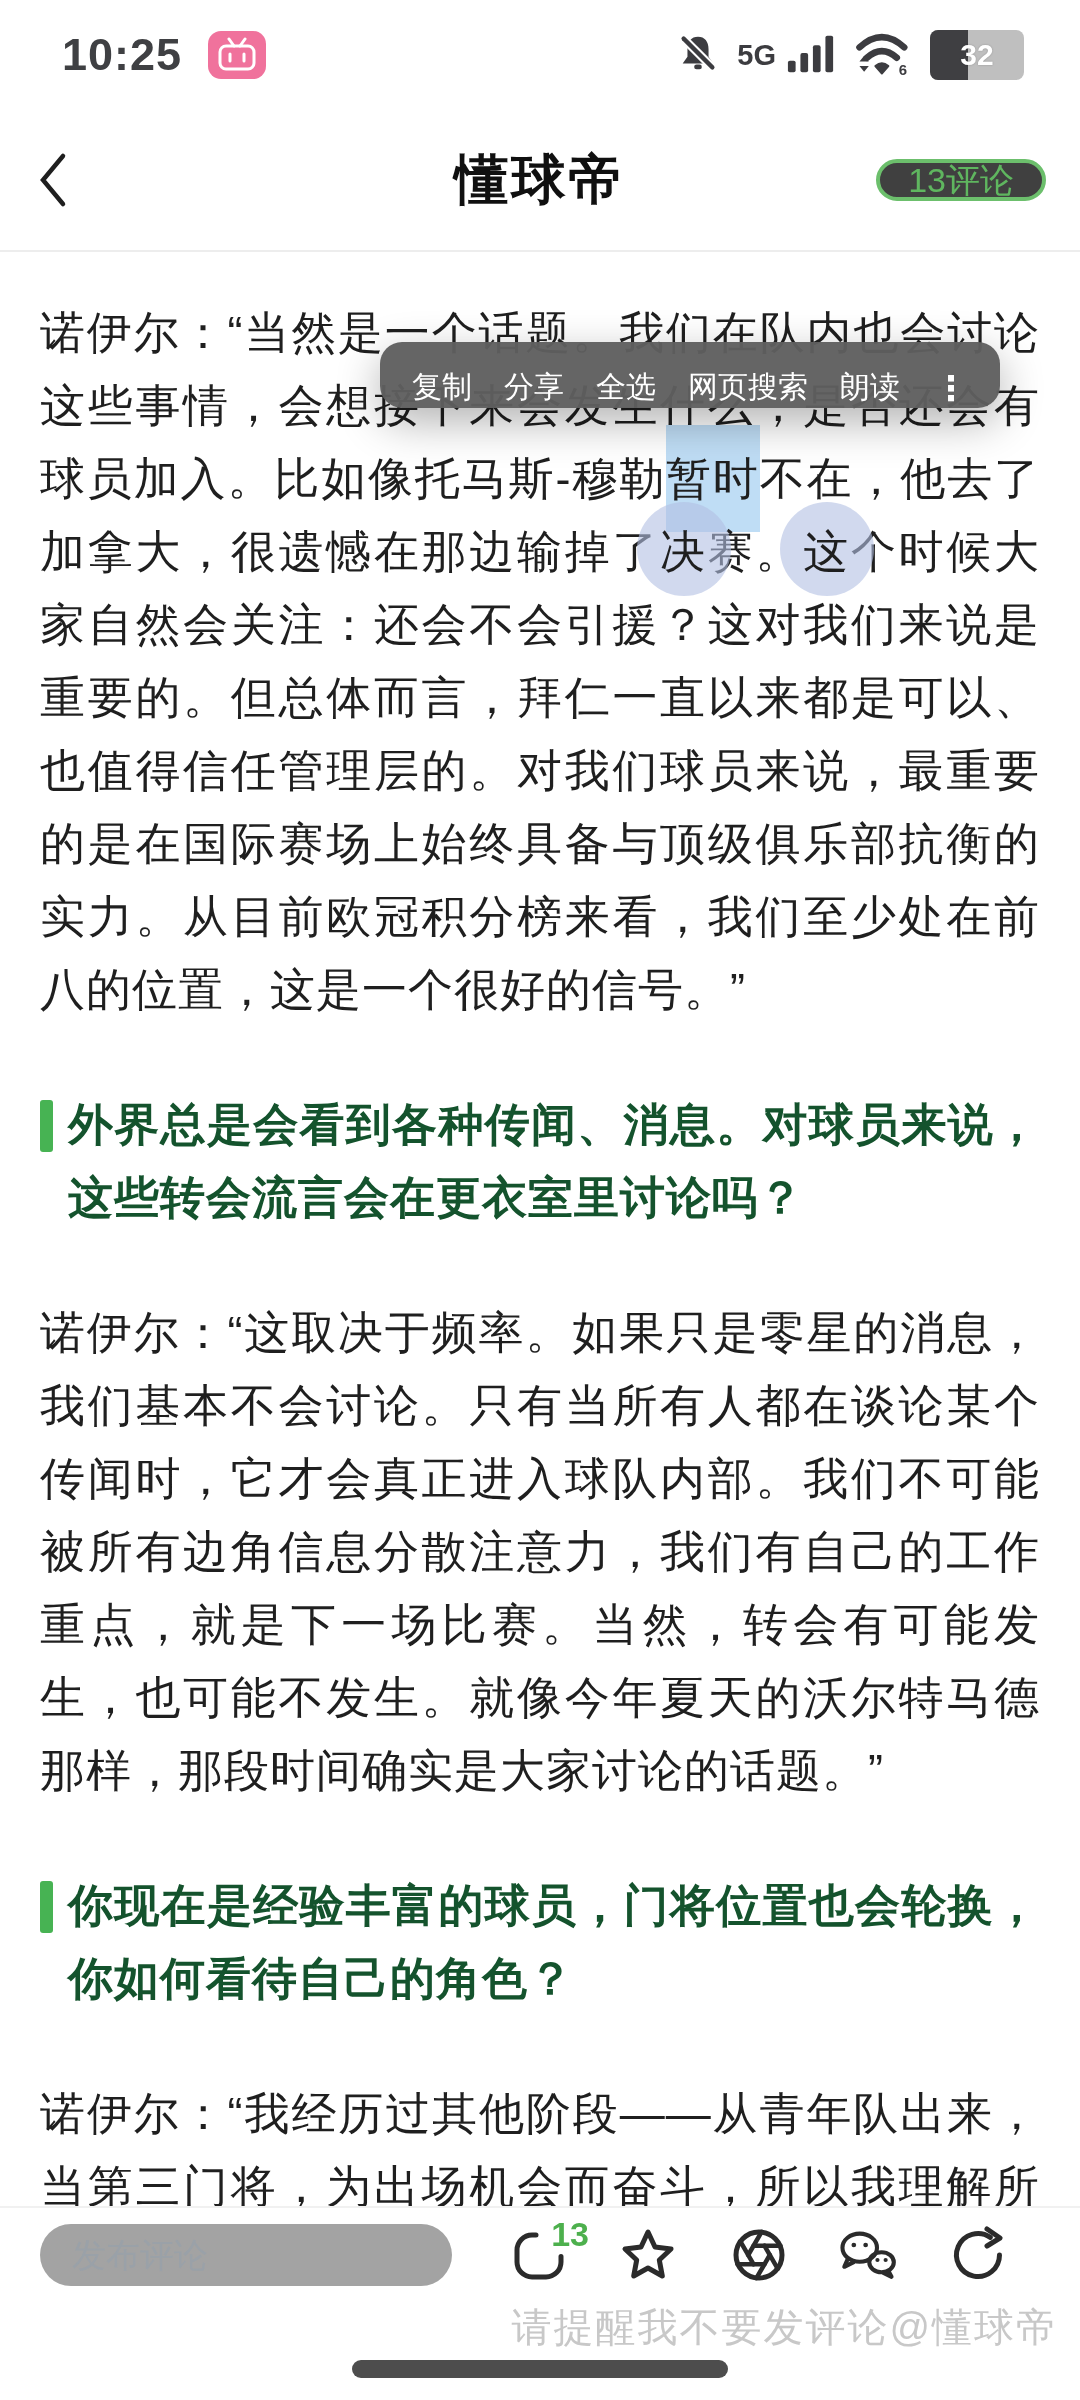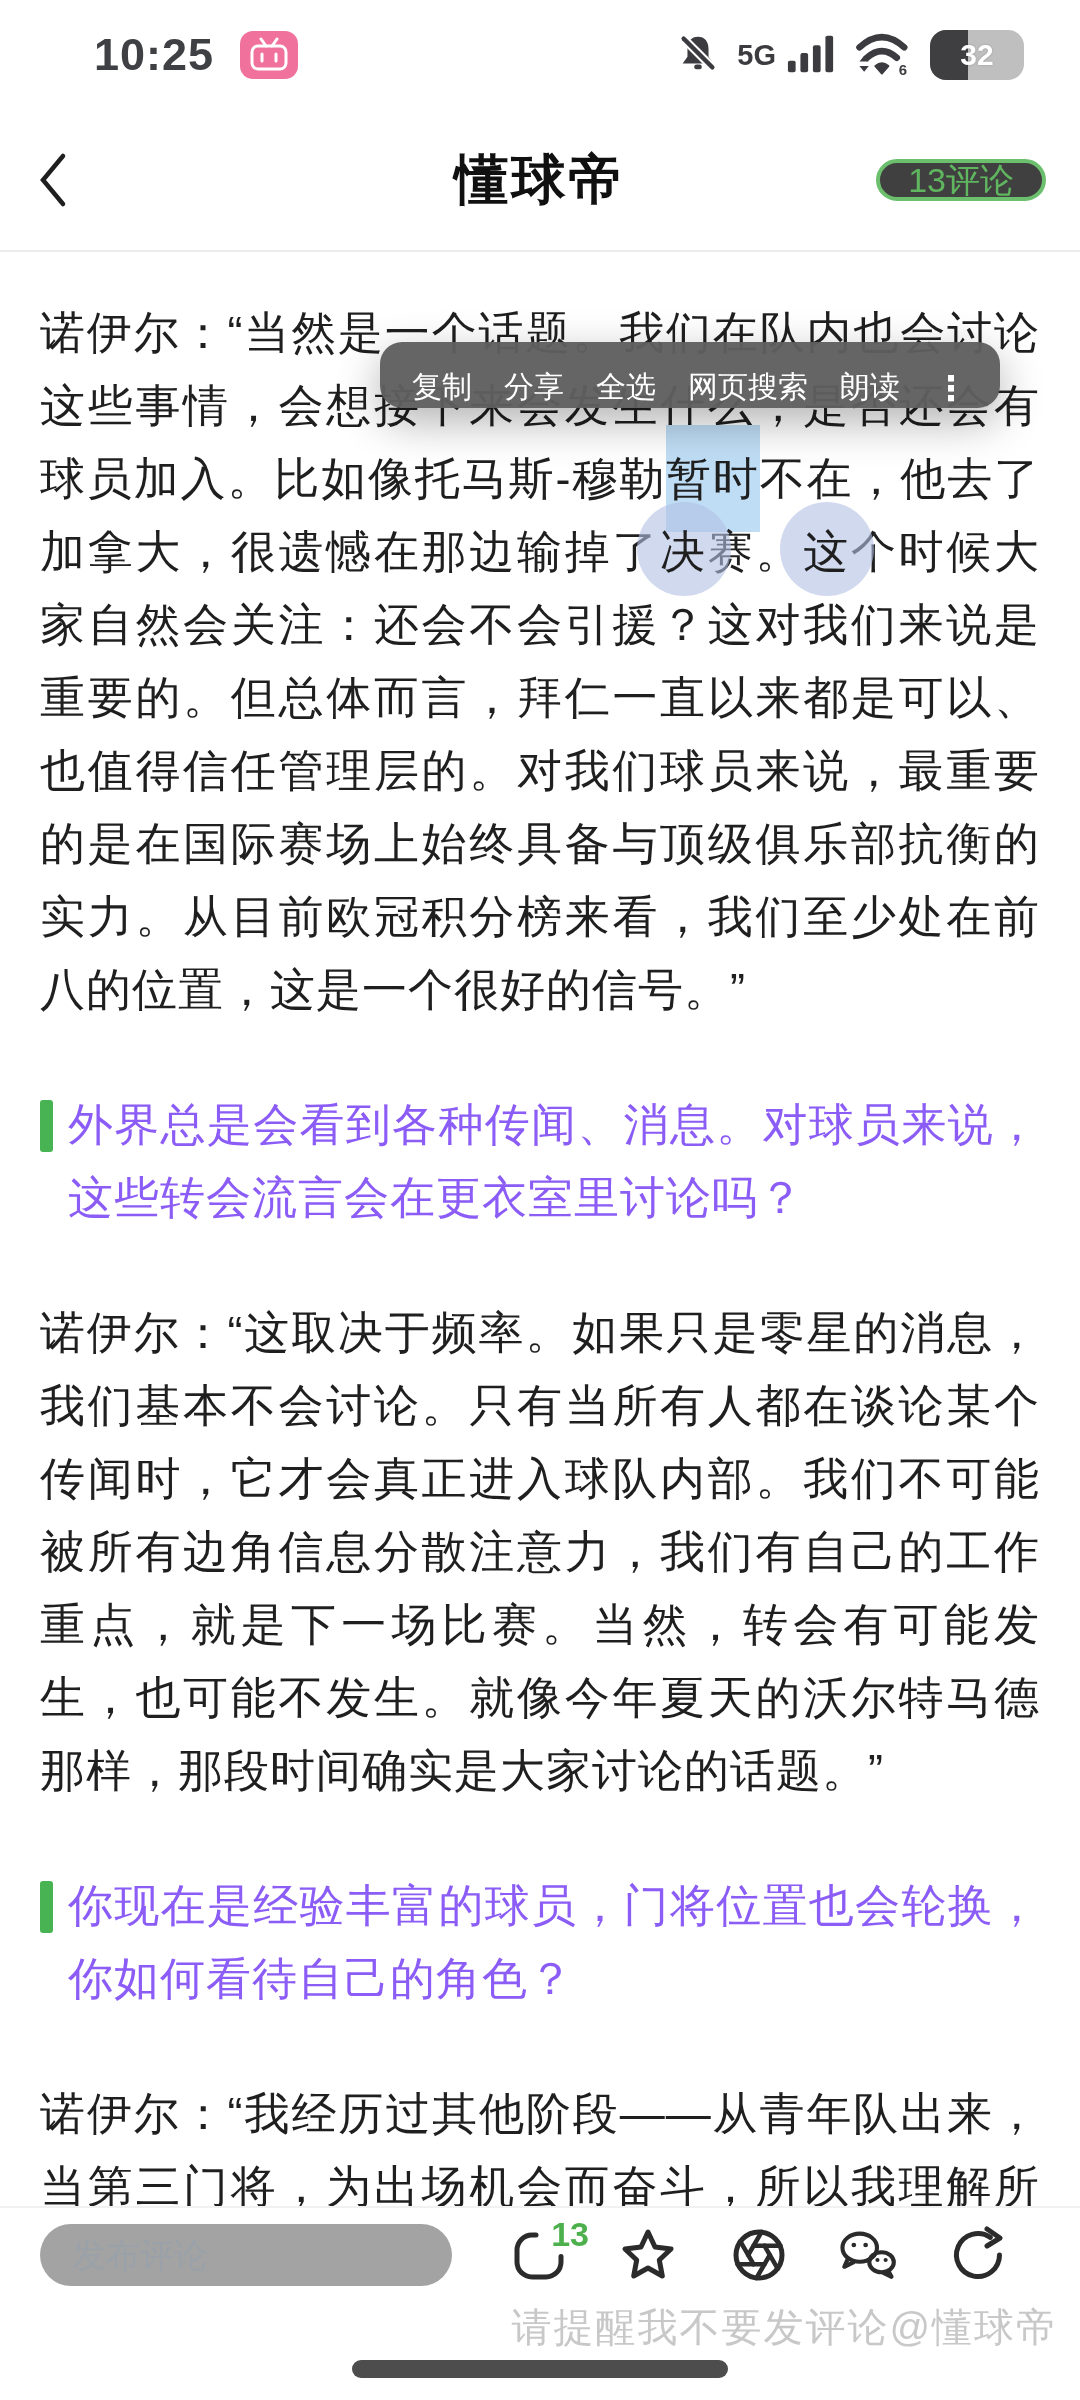--- a/index.html
+++ b/index.html
@@ -2,36 +2,36 @@
 <html><head>
 <meta charset="utf-8">
 <style>
   html,body{margin:0;padding:0;background:#fff;}
   #screen{
     position:relative;width:1080px;height:2400px;background:#ffffff;overflow:hidden;
     font-family:"Liberation Sans","DejaVu Sans",sans-serif;color:#222;
   }
   
   .statusbar{position:absolute;top:0;left:0;right:0;height:110px;display:flex;align-items:center;justify-content:space-between;padding:0 56px 0 62px;box-sizing:border-box;}
-  .sb-left{display:flex;align-items:center;gap:26px;margin-left:32px;}
+  .sb-left{display:flex;align-items:center;gap:26px;}
   .sb-time{font-size:45px;font-weight:700;color:#3f4043;letter-spacing:1px;}
   .bili-icon{width:58px;height:48px;border-radius:13px;background:#f0729c;display:flex;align-items:center;justify-content:center;}
   .sb-right{display:flex;align-items:center;gap:16px;}
   .net-label{font-size:29px;font-weight:700;color:#3c3c40;margin-right:-6px;}
-  .battery{position:relative;width:94px;height:50px;border-radius:16px;background:#bfbfbf;overflow:hidden;margin-left:6px;}
+  .battery{position:relative;width:94px;height:50px;border-radius:8px;background:#bfbfbf;overflow:hidden;margin-left:6px;}
   .battery .fill{position:absolute;left:0;top:0;bottom:0;width:40%;background:#3f3f42;}
   .battery .pct{position:absolute;inset:0;display:flex;align-items:center;justify-content:center;font-size:30px;font-weight:700;color:#fff;text-shadow:0 0 2px rgba(0,0,0,.25);}
   
   .header{position:absolute;top:110px;left:0;right:0;height:142px;display:flex;align-items:center;padding:0 34px;box-sizing:border-box;border-bottom:2px solid #ededed;background:#fff;gap:48px;}
   .page-title{position:absolute;left:50%;transform:translateX(-50%);font-size:54px;font-weight:900;color:#101010;letter-spacing:3px;}
   .comments-btn{margin-left:auto;border:4px solid #6cbf6c;color:#5fb65f;background:#404040;border-radius:44px;padding:0 28px;font-size:34px;line-height:1;font-weight:400;}
   
   .article{position:absolute;top:252px;left:0;right:0;bottom:0;padding:44px 40px 0;box-sizing:border-box;font-size:45px;line-height:73px;letter-spacing:1px;color:#1f1f1f;text-align:justify;}
   .article p{margin:0 0 62px;}
-  .article .qhead{margin:15px 0 62px;font-weight:400;color:#8b5cf6;position:relative;padding-left:28px;}
+  .article .qhead{margin:15px 0 62px;font-weight:700;color:#14532d;position:relative;padding-left:28px;}
   .article .qhead::before{content:"";position:absolute;left:0;top:12px;width:13px;height:52px;border-radius:3px;background:#47b353;}
   .seg-highlight{background:#bfddf5;padding:28px 0;}
   .seg-handle{position:relative;z-index:0;}
   .seg-handle::before{content:"";position:absolute;width:94px;height:94px;border-radius:50%;background:rgba(178,192,226,0.60);left:50%;top:46%;transform:translate(-50%,-50%);z-index:-1;}
   
   .sel-popup{position:absolute;left:380px;top:342px;height:66px;display:flex;align-items:flex-end;gap:32px;padding:0 32px;background:rgba(95,95,95,0.96);border-radius:22px;box-shadow:0 14px 44px rgba(0,0,0,0.30);z-index:6;}
   .sel-popup .mi{color:#fff;font-size:30px;white-space:nowrap;}
   .sel-popup .more{color:#fff;font-size:34px;font-weight:700;padding-left:2px;}
   
   .bottombar{position:absolute;left:0;top:2206px;width:1080px;height:194px;background:#fff;border-top:2px solid #f1f1f1;z-index:10;}

